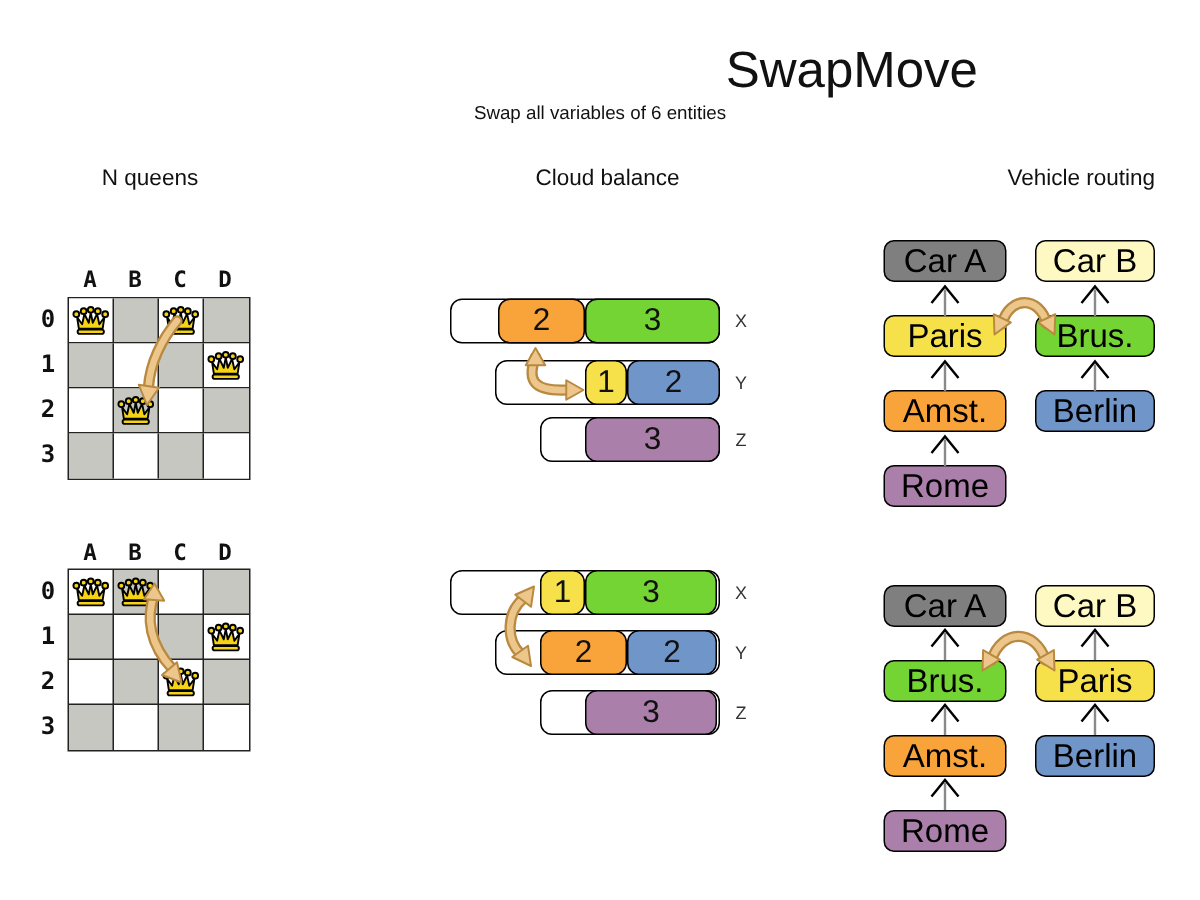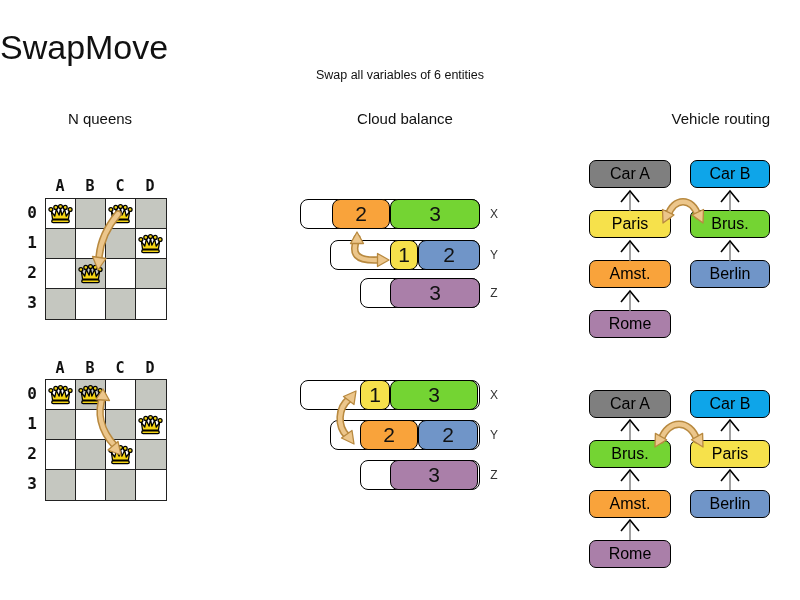--- a/index.html
+++ b/index.html
@@ -1,19 +1,19 @@
 <!DOCTYPE html>
 <html><head>
 <meta charset="utf-8">
 <style>
   html,body{margin:0;padding:0;background:#fff;}
   .canvas{position:relative;width:800px;height:600px;background:#fff;overflow:hidden;
           font-family:"Liberation Sans", sans-serif;color:#111;}
   .abs{position:absolute;}
-  .title{left:0;top:28px;width:632px;text-align:left;font-size:34px;line-height:38px;color:#111;}
+  .title{left:0;top:28px;width:632px;text-align:right;font-size:34px;line-height:38px;color:#111;padding-left:20px;}
   .subtitle{left:0;top:68px;width:800px;text-align:center;font-size:12.5px;line-height:15px;color:#111;}
   .colhead{font-size:15px;line-height:18px;text-align:center;color:#111;}
   
   .board{display:grid;grid-template-columns:repeat(4,30px);grid-auto-rows:30px;border:1px solid #222;background:#fff;}
   .cell{box-sizing:border-box;border-right:1px solid #222;border-bottom:1px solid #222;background:#fff;}
   .cell.d{background:#c5c7c0;}
   .cell:nth-child(4n){border-right:none;}
   .cell:nth-child(n+13){border-bottom:none;}
   .blabel{font-family:"DejaVu Sans Mono", monospace;font-weight:bold;color:#111;text-align:center;}
   .collab{width:30px;font-size:15px;line-height:16px;}
@@ -23,24 +23,24 @@
   .cbox{box-sizing:border-box;border:1.6px solid #000;border-radius:8px;background:#fff;}
   .cblock{box-sizing:border-box;border:1.6px solid #000;border-radius:8px;display:flex;align-items:center;justify-content:center;
           font-size:21px;color:#111;}
   .clabel{font-size:12px;line-height:16px;text-align:center;color:#333;}
   .bg-orange{background:#f9a33b;}
   .bg-green{background:#74d433;}
   .bg-yellow{background:#f6e14b;}
   .bg-blue{background:#7095c8;}
   .bg-purple{background:#aa7fa9;}
   .bg-dgray{background:#7f7f7f;}
-  .bg-lgray{background:#0ea5e9;}
+  .bg-lgray{background:#fef9c3;}
   
   .vbox{box-sizing:border-box;border:1.6px solid #000;border-radius:7px;display:flex;align-items:center;justify-content:center;
-        font-size:16px;color:#000;}
+        font-size:22px;color:#000;}
   
   .tan-under{fill:none;stroke:#b8893f;stroke-width:7.5;stroke-linecap:round;}
   .tan-over{fill:none;stroke:#ecc68b;stroke-width:4.4;stroke-linecap:round;}
   .tan-head{fill:#ecc68b;stroke:#b8893f;stroke-width:1.3;stroke-linejoin:round;}
   .chev-line{stroke:#8a8a8a;stroke-width:1.6;}
   .chev{fill:none;stroke:#000;stroke-width:1.6;}
 </style>
 </head>
 <body>
 

